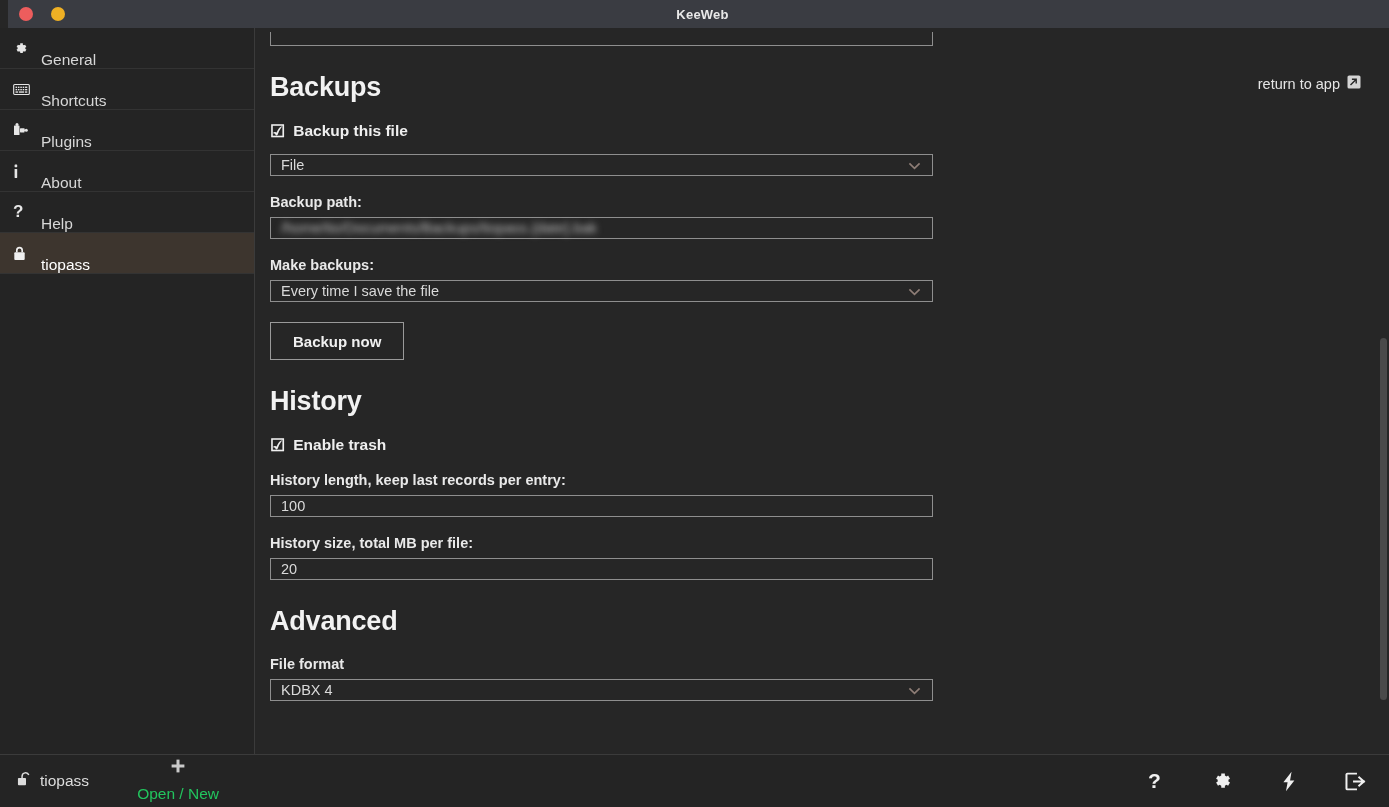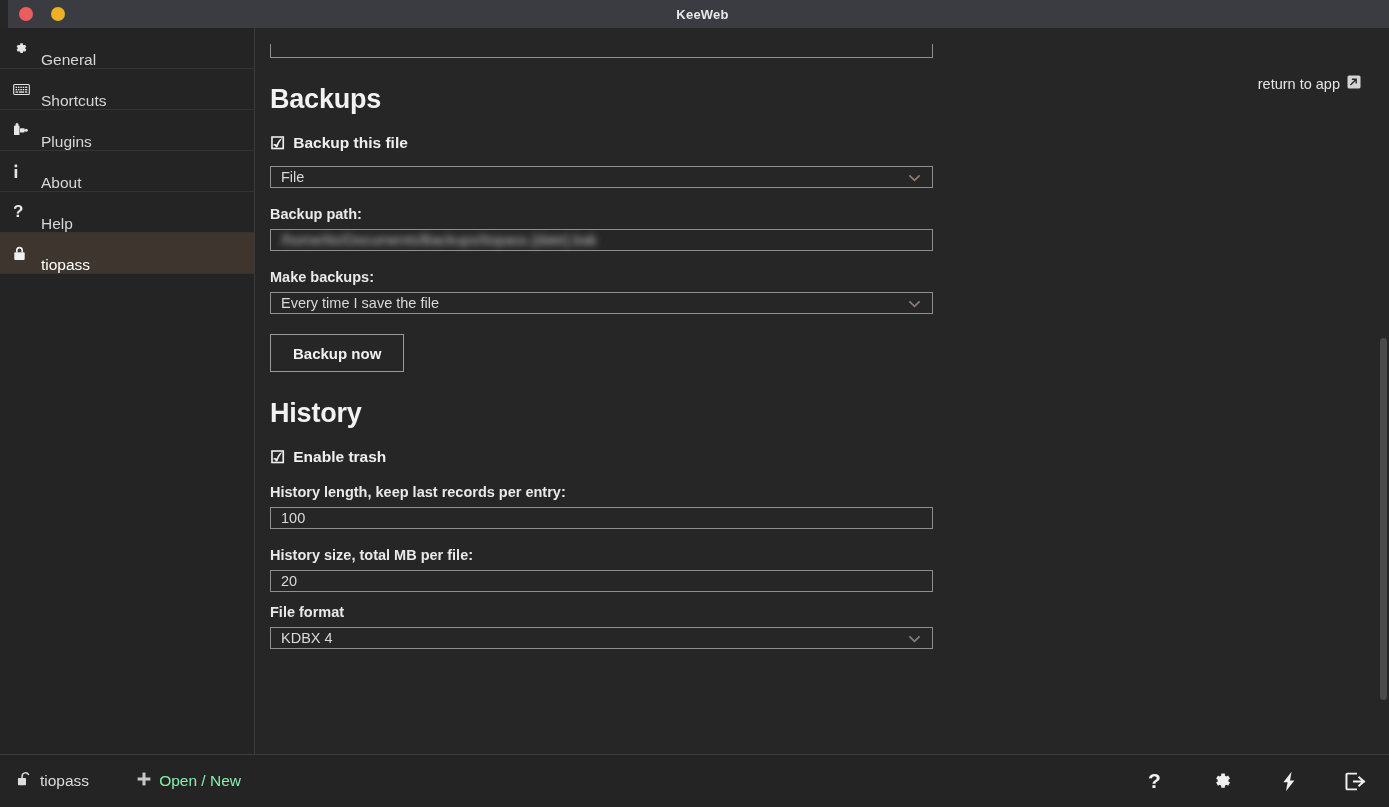--- a/index.html
+++ b/index.html
@@ -58,21 +58,21 @@
     width:1133px; height:726px;
     background:#262626;
     overflow:hidden;
   }
   .return-app{
     position:absolute; right:28px; top:47px;
     display:flex; align-items:center; gap:7px;
     font-size:14.5px; color:#e5e5e5; cursor:pointer;margin-left:8px;
   }
   .content{
-    position:absolute; left:14px; top:16px; width:680px;
+    position:absolute; left:14px; top:4px; width:680px;
   }
   .cut-input{
     width:663px; height:14px;
     border:1px solid #8e8e8e; border-top:none;
     background:#262626;
     margin-top:0;
   }
   h2.section{
     font-size:27px; font-weight:bold; color:#f2f2f2;
     margin-top:26px; margin-bottom:19px;
@@ -139,21 +139,21 @@
     position:absolute; left:0; bottom:0; width:1389px; height:53px;
     background:#242424;
     border-top:1px solid #3b3b3b;
     display:flex; align-items:center;
   }
   .foot-item{
     display:flex; align-items:center; gap:8px;
     color:#dcdcdc; font-size:15.5px; cursor:pointer;
   }
   .foot-item.first{ margin-left:17px; }
-  .foot-item.second{ margin-left:48px; color:#86efac; }
+  .foot-item.second{ margin-left:48px; color:#22c55e;flex-direction:column; }
   .foot-right{
     margin-left:auto; display:flex; align-items:center;
     gap:0;
   }
   .foot-ico{
     width:67px; display:flex; align-items:center; justify-content:center;
     color:#f0f0f0; cursor:pointer;
   }
   .foot-ico.q{ font-size:21px; font-weight:bold; }
 </style>
@@ -307,20 +307,21 @@
     <div class="textbox">
       <span>100</span>
     </div>
 
     <div class="field-label">History size, total MB per file:</div>
     <div class="textbox">
       <span>20</span>
     </div>
 
     
+    <h2 class="section">Advanced</h2>
 
     <div class="field-label" style="margin-top:12px;">File format</div>
     <div class="select">
       <span>KDBX 4</span>
       <span class="chev">
         <svg width="13" height="8" viewBox="0 0 13 8" fill="none" stroke="#8e7d76" stroke-width="1.7">
           <path d="M1.4 1.4L6.5 6.3l5.1-4.9"></path>
         </svg>
       </span>
     </div>

